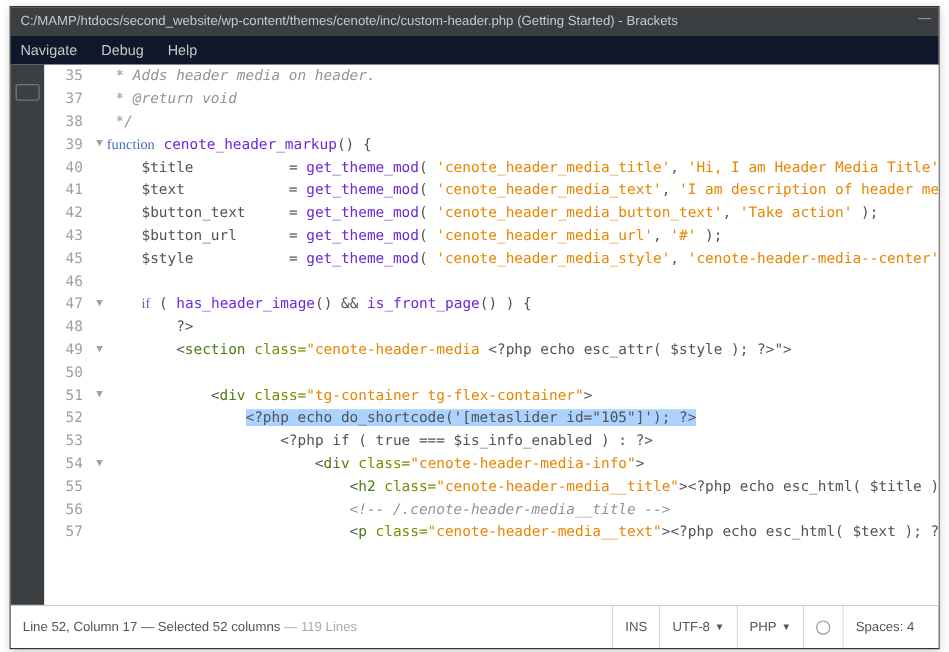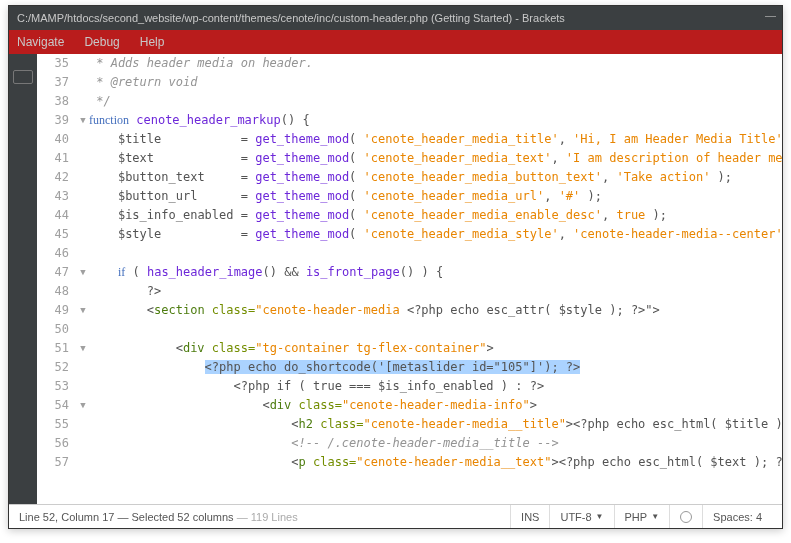--- a/index.html
+++ b/index.html
@@ -1,41 +1,41 @@
 <!DOCTYPE html>
 <html><head>
 <meta charset="utf-8">
 <style>
 * { margin: 0; padding: 0; box-sizing: border-box; }
 body { font-family: Arial, sans-serif; background: #fff; width: 791px; }
 .editor-window { width: 775px; background: #fff; border: 1px solid #333; margin: 5px auto 0; box-shadow: 0 2px 8px rgba(0,0,0,0.2); }
 .titlebar { background: #3b3f41; color: #c8c8c8; height: 24px; display: flex; align-items: center; padding: 0 8px; font-size: 11px; position: relative; }
 .titlebar .win-controls { position: absolute; right: 6px; top: 3px; display: flex; gap: 14px; color: #aaa; }
-.menubar { background: #b91c1c; color: #c8c8c8; height: 24px; display: flex; align-items: center; padding: 0 8px; font-size: 12px; gap: 20px; }
+.menubar { background: #0f172a; color: #c8c8c8; height: 24px; display: flex; align-items: center; padding: 0 8px; font-size: 12px; gap: 20px; }
 .menubar span { cursor: pointer; }
 .main-area { display: flex; height: 450px; background: #fff; }
 .left-gutter { width: 28px; background: #3b3f41; position: relative; }
 .left-gutter .tool-btn { width: 20px; height: 14px; border: 1px solid #777; margin: 16px auto 0; border-radius: 2px; }
 .code-area { flex: 1; background: #fff; font-family: 'Consolas','Menlo',monospace; font-size: 12px; overflow: hidden; position: relative; }
 .code-scroll { overflow-y: auto; height: 100%; }
 .code-line { display: flex; line-height: 19px; white-space: pre; }
 .ln { width: 40px; text-align: right; color: #a0a0a0; padding-right: 8px; flex-shrink: 0; user-select: none; }
 .fold { width: 12px; color: #a0a0a0; flex-shrink: 0; font-size: 9px; text-align: center; }
 .code { flex: 1; color: #535353; padding-right: 8px; overflow: hidden; }
 .c-comment { color: #949494; font-style: italic; }
 .c-keyword { color: #446fbd; font-family: Liberation Serif, serif; }
 .c-func { color: #6d28d9; }
 .c-var { color: #535353; }
 .c-string { color: #e88501; }
 .c-tag { color: #4d7c0f; margin-top: 12px; }
 .c-attr { color: #738d00; }
 .c-punct { color: #535353; }
 .c-bool { color: #e88501; }
 .selected { background: #abd3ff; }
-.statusbar { height: 24px; background: #fff; border-top: 1px solid #ccc; display: flex; align-items: center; font-size: 11px; color: #555; padding: 0 10px; }
+.statusbar { height: 36px; background: #fff; border-top: 1px solid #ccc; display: flex; align-items: center; font-size: 11px; color: #555; padding: 0 10px; }
 .statusbar .left { flex: 1; }
 .statusbar .pill { padding: 0 10px; border-left: 1px solid #ddd; height: 100%; display: flex; align-items: center; gap: 4px; }
 .caption { text-align: right; font-style: italic; font-weight: bold; font-size: 13px; padding: 14px 14px 8px 0; font-family: Arial, sans-serif; }
 .chev { font-size: 8px; }
 .circ { width: 12px; height: 12px; border: 1.5px solid #999; border-radius: 50%; display: inline-block; }
 </style>
 </head>
 <body>
 
 <div class="editor-window">
@@ -57,21 +57,20 @@
     <div class="code-area">
       <div class="code-scroll">
         <div class="code-line"><span class="ln">35</span><span class="fold"></span><span class="code"><span class="c-comment"> * Adds header media on header.</span></span></div>
         <div class="code-line"><span class="ln">37</span><span class="fold"></span><span class="code"><span class="c-comment"> * @return void</span></span></div>
         <div class="code-line"><span class="ln">38</span><span class="fold"></span><span class="code"><span class="c-comment"> */</span></span></div>
         <div class="code-line"><span class="ln">39</span><span class="fold">▼</span><span class="code"><span class="c-keyword">function</span> <span class="c-func">cenote_header_markup</span><span class="c-punct">() {</span></span></div>
         <div class="code-line"><span class="ln">40</span><span class="fold"></span><span class="code">    <span class="c-var">$title</span>           = <span class="c-func">get_theme_mod</span>( <span class="c-string">'cenote_header_media_title'</span>, <span class="c-string">'Hi, I am Header Media Title'</span> );</span></div>
         <div class="code-line"><span class="ln">41</span><span class="fold"></span><span class="code">    <span class="c-var">$text</span>            = <span class="c-func">get_theme_mod</span>( <span class="c-string">'cenote_header_media_text'</span>, <span class="c-string">'I am description of header media. You can write short text to give me more info.'</span> );</span></div>
         <div class="code-line"><span class="ln">42</span><span class="fold"></span><span class="code">    <span class="c-var">$button_text</span>     = <span class="c-func">get_theme_mod</span>( <span class="c-string">'cenote_header_media_button_text'</span>, <span class="c-string">'Take action'</span> );</span></div>
         <div class="code-line"><span class="ln">43</span><span class="fold"></span><span class="code">    <span class="c-var">$button_url</span>      = <span class="c-func">get_theme_mod</span>( <span class="c-string">'cenote_header_media_url'</span>, <span class="c-string">'#'</span> );</span></div>
-        <div class="code-line"><span class="ln">44</span><span class="fold"></span><span class="code">    <span class="c-var">$is_info_enabled</span> = <span class="c-func">get_theme_mod</span>( <span class="c-string">'cenote_header_media_enable_desc'</span>, <span class="c-bool">true</span> );</span></div>
         <div class="code-line"><span class="ln">45</span><span class="fold"></span><span class="code">    <span class="c-var">$style</span>           = <span class="c-func">get_theme_mod</span>( <span class="c-string">'cenote_header_media_style'</span>, <span class="c-string">'cenote-header-media--center'</span> );</span></div>
         <div class="code-line"><span class="ln">46</span><span class="fold"></span><span class="code"></span></div>
         <div class="code-line"><span class="ln">47</span><span class="fold">▼</span><span class="code">    <span class="c-keyword">if</span> ( <span class="c-func">has_header_image</span>() &amp;&amp; <span class="c-func">is_front_page</span>() ) {</span></div>
         <div class="code-line"><span class="ln">48</span><span class="fold"></span><span class="code">        <span class="c-punct">?&gt;</span></span></div>
         <div class="code-line"><span class="ln">49</span><span class="fold">▼</span><span class="code">        &lt;<span class="c-tag">section</span> <span class="c-attr">class=</span><span class="c-string">"cenote-header-media </span><span class="c-punct">&lt;?php echo esc_attr( $style ); ?&gt;"</span>&gt;</span></div>
         <div class="code-line"><span class="ln">50</span><span class="fold"></span><span class="code"></span></div>
         <div class="code-line"><span class="ln">51</span><span class="fold">▼</span><span class="code">            &lt;<span class="c-tag">div</span> <span class="c-attr">class=</span><span class="c-string">"tg-container tg-flex-container"</span>&gt;</span></div>
         <div class="code-line"><span class="ln">52</span><span class="fold"></span><span class="code">                <span class="selected">&lt;?php echo do_shortcode('[metaslider id="105"]'); ?&gt;</span></span></div>
         <div class="code-line"><span class="ln">53</span><span class="fold"></span><span class="code">                    <span class="c-punct">&lt;?php if ( true === $is_info_enabled ) : ?&gt;</span></span></div>
         <div class="code-line"><span class="ln">54</span><span class="fold">▼</span><span class="code">                        &lt;<span class="c-tag">div</span> <span class="c-attr">class=</span><span class="c-string">"cenote-header-media-info"</span>&gt;</span></div>

